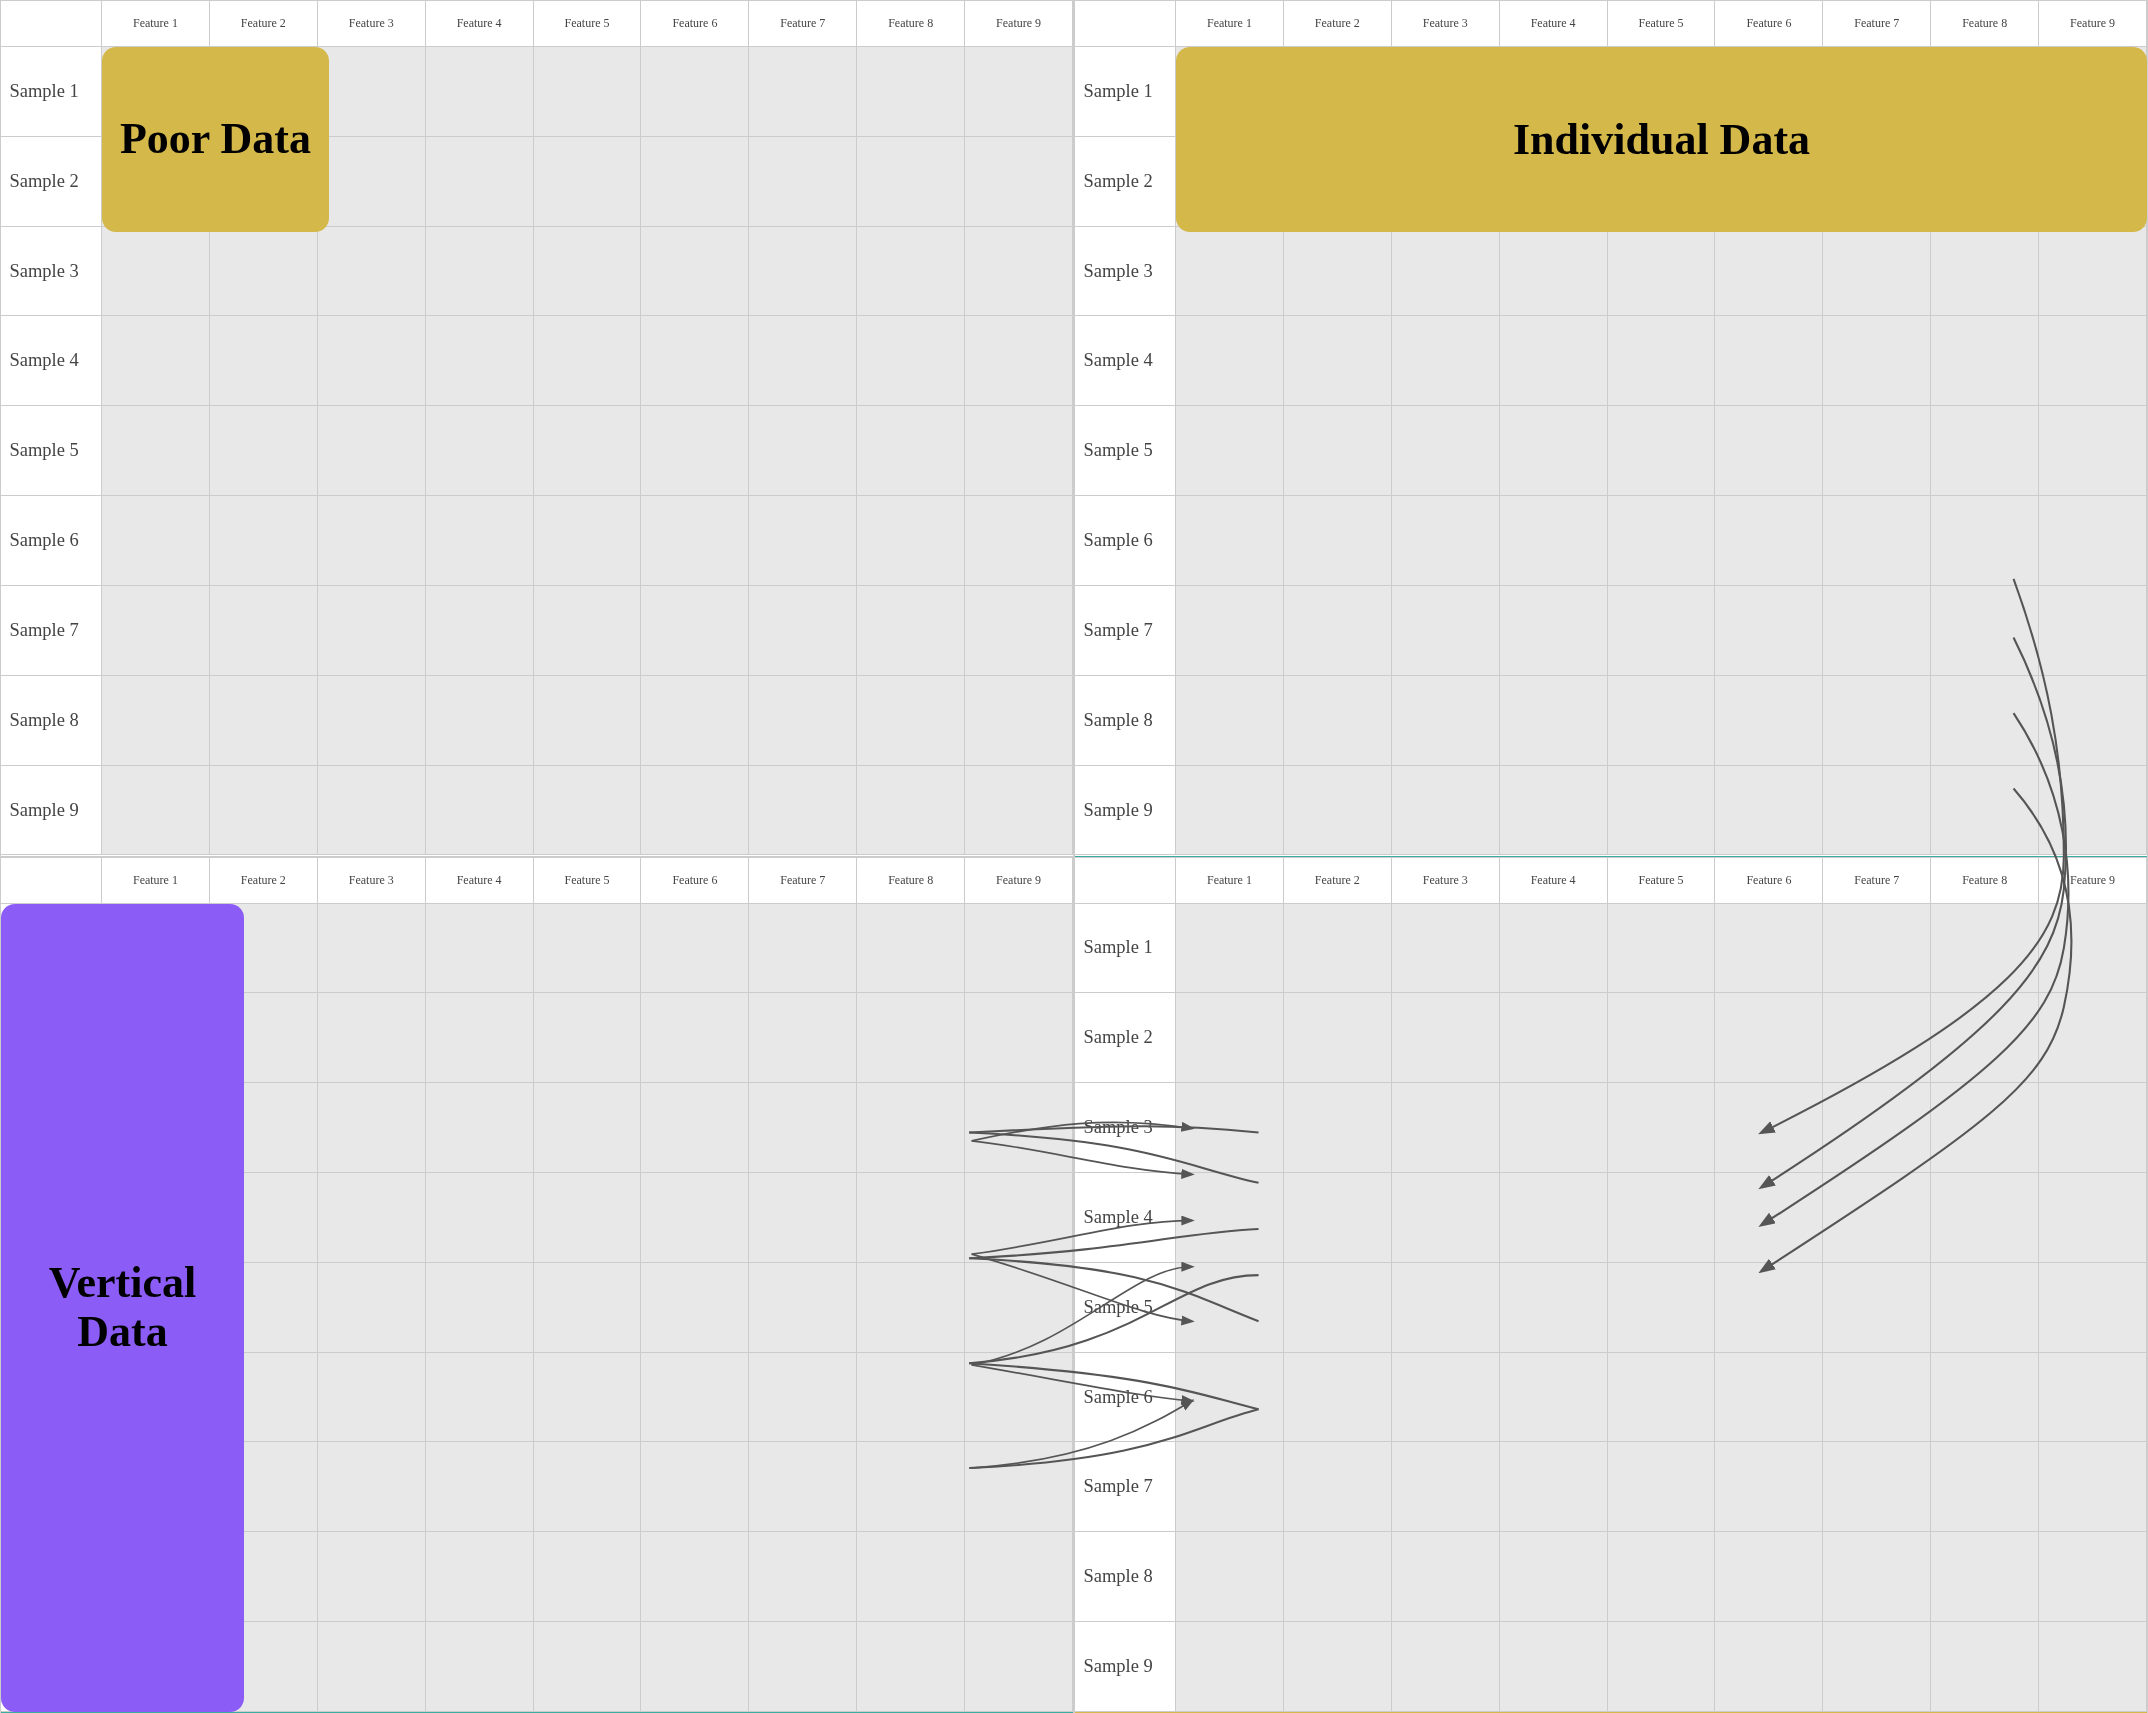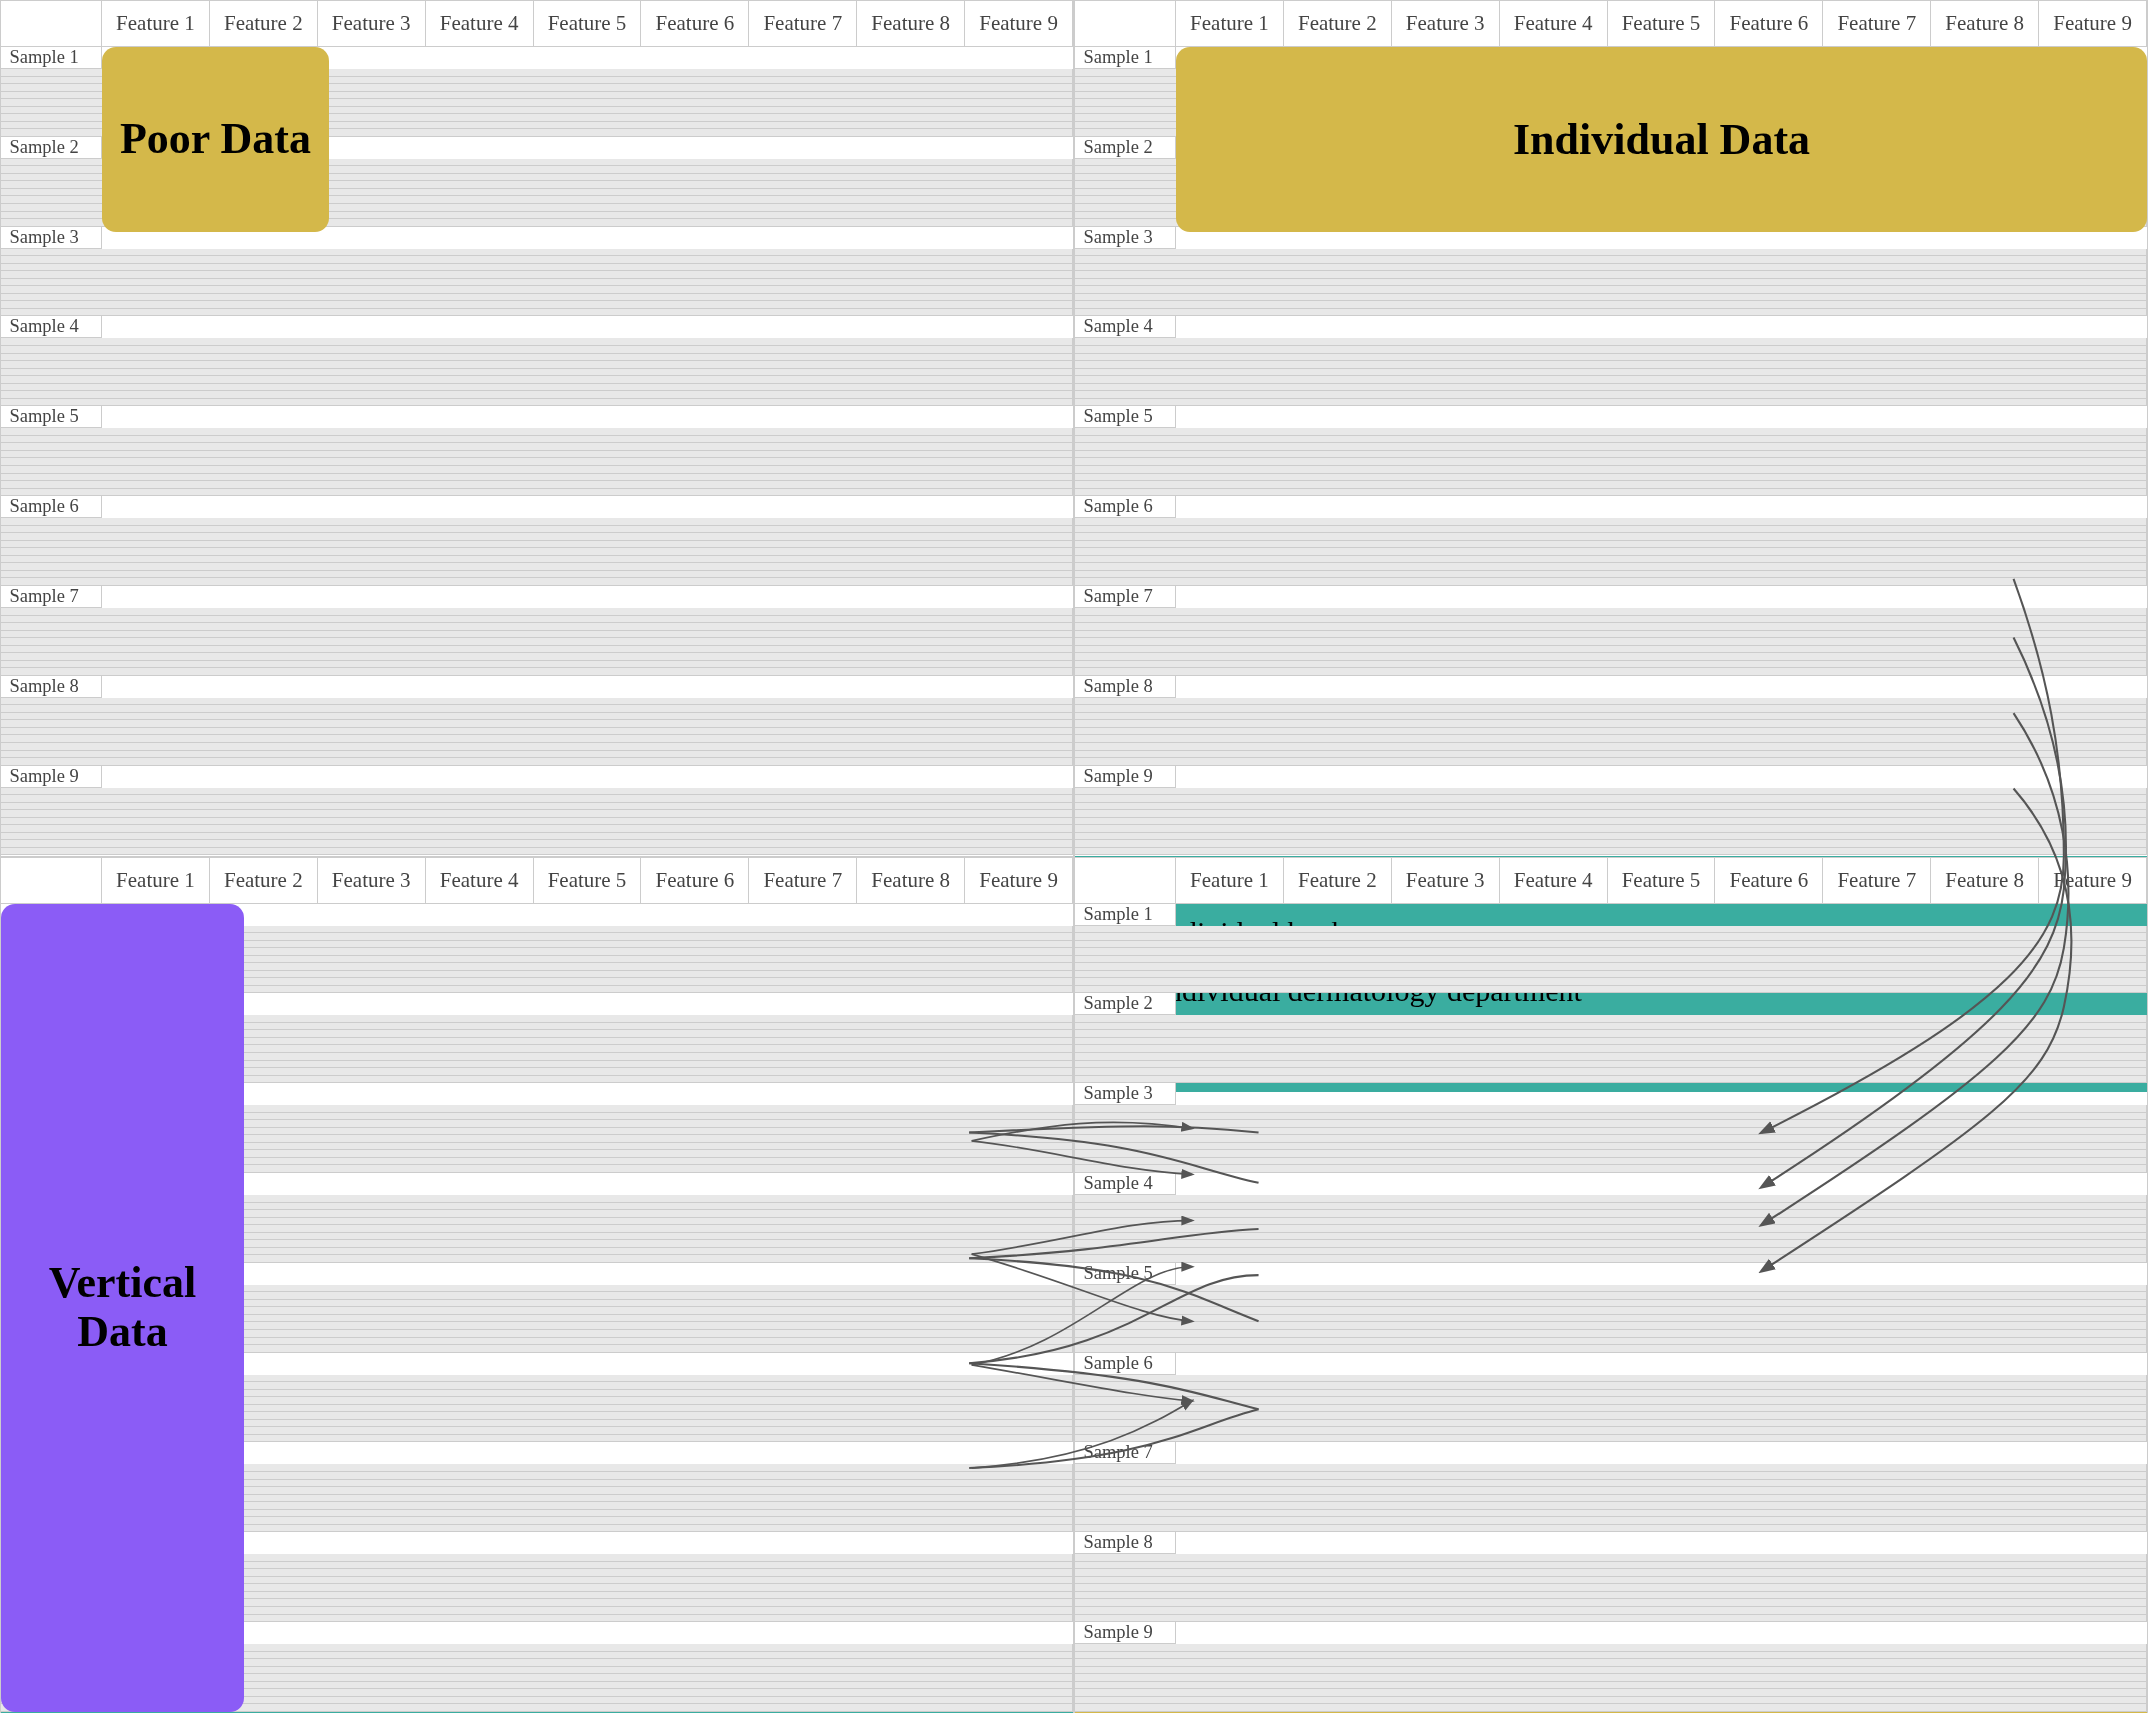--- a/index.html
+++ b/index.html
@@ -48,28 +48,28 @@
     }
 
     .grid-col-header {
       flex: 1;
       height: 46px;
       border-right: 0.8px solid #ccc;
       border-bottom: 0.8px solid #ccc;
       display: flex;
       align-items: center;
       justify-content: center;
-      font-size: 21px;
+      font-size: 12px;
       color: #444;
       background: #fff;
     }
 
     .grid-data-row {
       display: flex;
-      flex-direction: column;
+      flex-direction: row;
       flex: 1;
     }
 
     .grid-row-header {
       width: 101px;
       min-width: 101px;
       border-right: 0.8px solid #ccc;
       border-bottom: 0.8px solid #ccc;
       display: flex;
       align-items: center;

